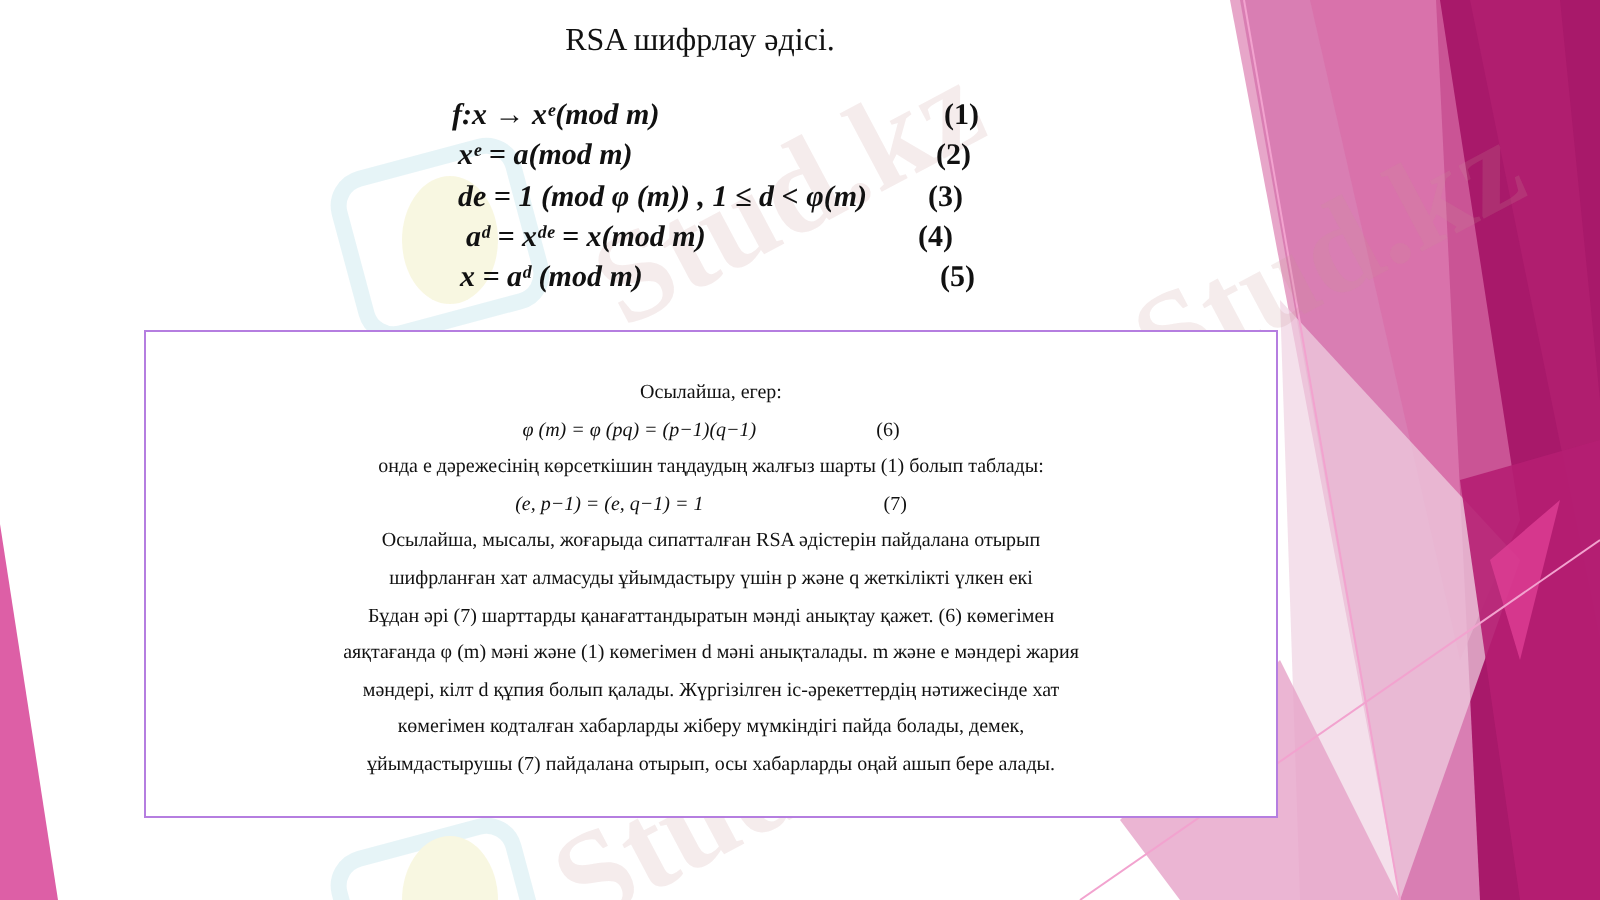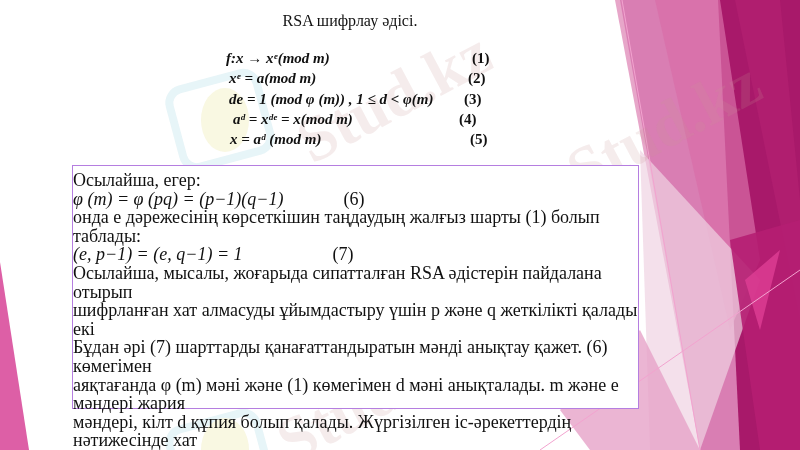--- a/index.html
+++ b/index.html
@@ -18,22 +18,22 @@
     .slide-title {
       position: absolute; left: 0; width: 700px; top: 12px; text-align: center;
       font-size: 16px; z-index: 2;
     }
     .formulas { position: absolute; left: 226px; top: 50px; z-index: 2; font-size: 15px; }
     .frow { position: absolute; white-space: nowrap; font-style: italic; font-weight: bold; }
     .frow .num { position: absolute; font-style: normal; }
     .box {
       position: absolute; left: 72px; top: 165px; width: 567px; height: 244px;
       border: 1.5px solid #b57ee0; background: #fff; z-index: 2;
-      box-sizing: border-box; text-align: left; font-size: 18px; line-height: 18.6px;
-      padding-top: 5px;
+      box-sizing: border-box; text-align: center; font-size: 10px; line-height: 18.6px;
+      padding-top: 22px;
     }
     .box p { margin: 0; }
     .box .eq { font-style: italic; }
     .box .eq .n { font-style: normal; margin-left: 60px; }
     .box .eq2 .n { margin-left: 90px; }
   </style>
 </head>
 <body>
 
 <svg class="bg-svg" viewBox="0 0 800 450" preserveAspectRatio="none">
@@ -95,19 +95,19 @@
 <div class="box">
   <p>Осылайша, егер:</p>
   <p class="eq">
     <span>φ (m) = φ (pq) = (p−1)(q−1)</span><span class="n">(6)</span>
   </p>
   <p>онда e дәрежесінің көрсеткішин таңдаудың жалғыз шарты (1) болып таблады:</p>
   <p class="eq eq2">
     <span>(e, p−1) = (e, q−1) = 1</span><span class="n">(7)</span>
   </p>
   <p>Осылайша, мысалы, жоғарыда сипатталған RSA әдістерін пайдалана отырып</p>
-  <p>шифрланған хат алмасуды ұйымдастыру үшін p және q жеткілікті қалады екі</p>
+  <p>шифрланған хат алмасуды ұйымдастыру үшін p және q жеткілікті үлкен екі</p>
   <p>Бұдан әрі (7) шарттарды қанағаттандыратын мәнді анықтау қажет. (6) көмегімен</p>
   <p>аяқтағанда φ (m) мәні және (1) көмегімен d мәні анықталады. m және e мәндері жария</p>
   <p>мәндері, кілт d құпия болып қалады. Жүргізілген іс-әрекеттердің нәтижесінде хат</p>
   <p>көмегімен кодталған хабарларды жіберу мүмкіндігі пайда болады, демек,</p>
   <p>ұйымдастырушы (7) пайдалана отырып, осы хабарларды оңай ашып бере алады.</p>
 </div>
 
 </body></html>

